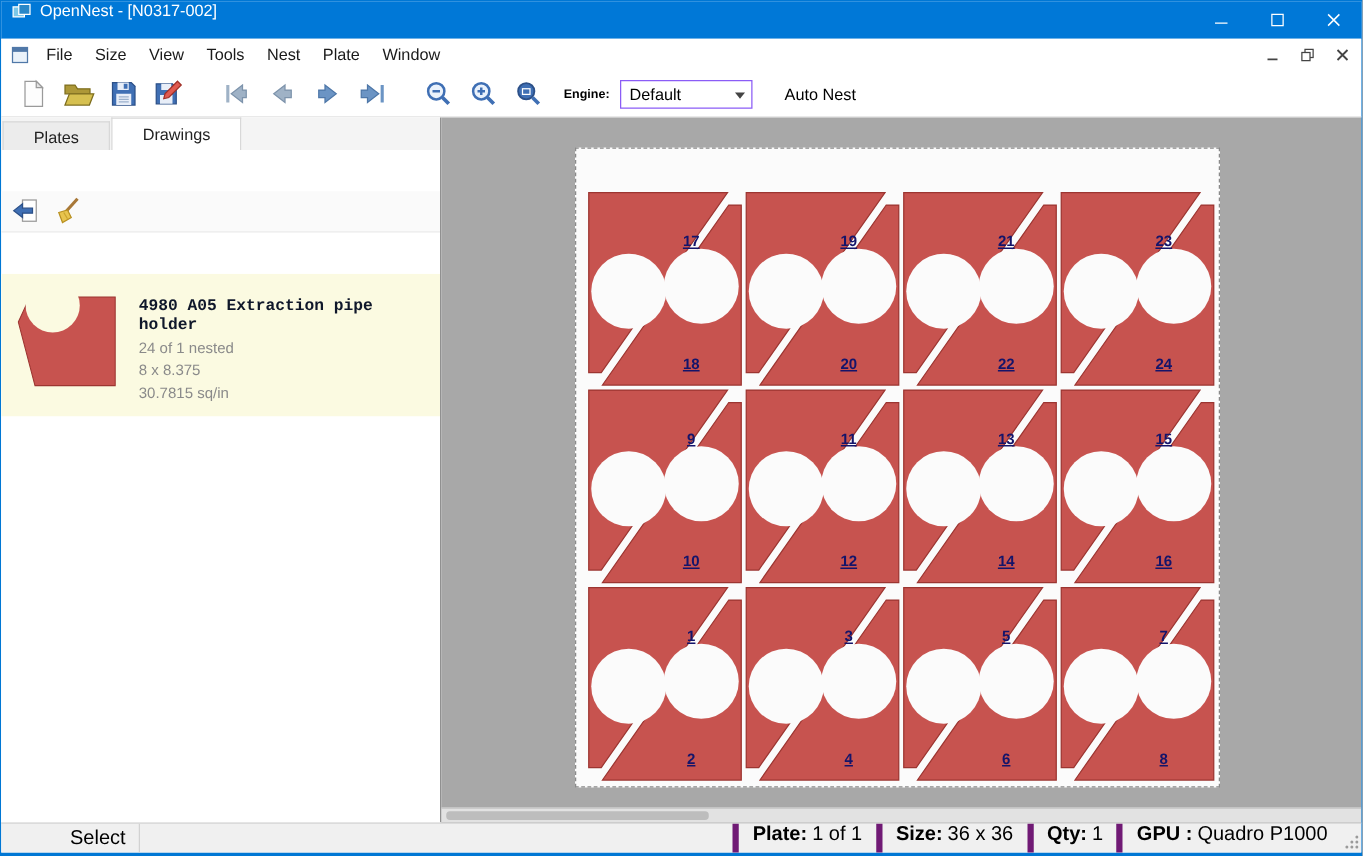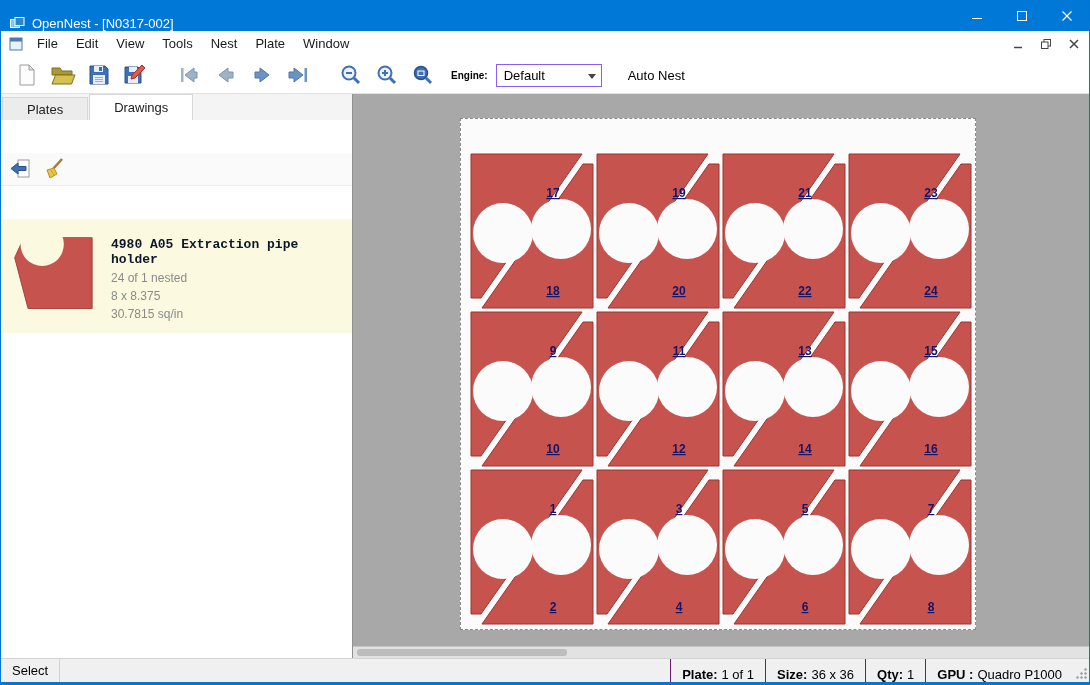--- a/index.html
+++ b/index.html
@@ -3,21 +3,21 @@
 <meta charset="utf-8">
 <style>
   * { box-sizing: border-box; margin: 0; padding: 0; }
   html,body { width:1090px; height:685px; overflow:hidden; }
   body { font-family: "Liberation Sans", sans-serif; background:#808080; }
 
   .window { width:1090px; height:685px; border:1px solid #0077d4; border-bottom:3px solid #0077d4;
             display:flex; flex-direction:column; background:#fff; }
 
   
-  .titlebar { height:30px; background:#0078d7; display:flex; align-items:flex-end; flex:0 0 auto; }
+  .titlebar { height:30px; background:#0078d7; display:flex; align-items:flex-start; flex:0 0 auto; }
   .titlebar .app-icon { margin-left:8px; display:flex; }
   .title-text { color:#fff; font-size:13px; margin-left:7px; }
   .tb-spacer { flex:1; }
   .tb-btn { width:45px; height:30px; display:flex; align-items:center; justify-content:center; }
 
   
   .menubar { height:26px; background:#fff; display:flex; align-items:center; flex:0 0 auto; }
   .mdi-doc { margin-left:7px; display:flex; }
   .menu-items { display:flex; align-items:flex-start; margin-left:4px; }
   .menu-item { font-size:13px; color:#1a1a1a; padding:0 9px; line-height:26px; }
@@ -59,25 +59,25 @@
   .plate { position:absolute; left:107px; top:24px; width:516px; height:512px;
            background:#fbfbfb; border:1px dashed #8a8a8a; }
   .nest-grid { position:absolute; left:8px; top:33px; display:grid; grid-template-columns:repeat(4,126px); }
   .cell { display:block; }
   .hscroll { position:absolute; left:0; right:0; bottom:0; height:12px; background:#e2e2e2;
              border-top:1px solid #c4c4c4; }
   .hthumb { position:absolute; left:4px; top:2px; width:210px; height:7px; background:#bdbdbd; border-radius:3px; }
 
   
   .statusbar { height:24px; background:#f0f0f0; border-top:1px solid #d4d4d4; display:flex;
-               align-items:stretch; font-size:13px; flex:0 0 auto; }
+               align-items:stretch; font-size:16px; flex:0 0 auto;padding-left:44px; }
   .sb-cell { display:flex; align-items:center; padding:0 11px; border-right:1px solid #d2d2d2; }
   .sb-location { color:#8a8a8a; }
   .sb-spacer { flex:1; }
-  .sb-seg { display:flex; align-items:flex-end; padding:0 11px; border-left:1px solid #701a75; }
+  .sb-seg { display:flex; align-items:flex-start; padding:0 11px; border-left:5px solid #701a75; }
   .sb-label { font-weight:bold; margin-right:4px; }
   .grip { width:16px; display:flex; align-items:flex-end; justify-content:flex-end; padding:2px; }
 </style>
 </head>
 <body>
 
 <div class="window">
 
   <div class="titlebar">
     <span class="app-icon">
@@ -107,21 +107,21 @@
 
   <div class="menubar">
     <span class="mdi-doc">
       <svg width="16" height="16">
           <rect x="2" y="2" width="12" height="12" fill="#eaf2fa" stroke="#5078a8"></rect>
           <rect x="2" y="2" width="12" height="3.5" fill="#5078a8"></rect>
         </svg>
     </span>
     <nav class="menu-items" id="menu-items">
         <span class="menu-item">File</span>
-        <span class="menu-item">Edit</span>
+        <span class="menu-item">Size</span>
         <span class="menu-item">View</span>
         <span class="menu-item">Tools</span>
         <span class="menu-item">Nest</span>
         <span class="menu-item">Plate</span>
         <span class="menu-item">Window</span>
       </nav>
     <span class="tb-spacer"></span>
     <span class="mdi-controls">
       <span class="mdi-btn">
         <svg width="12" height="12">

